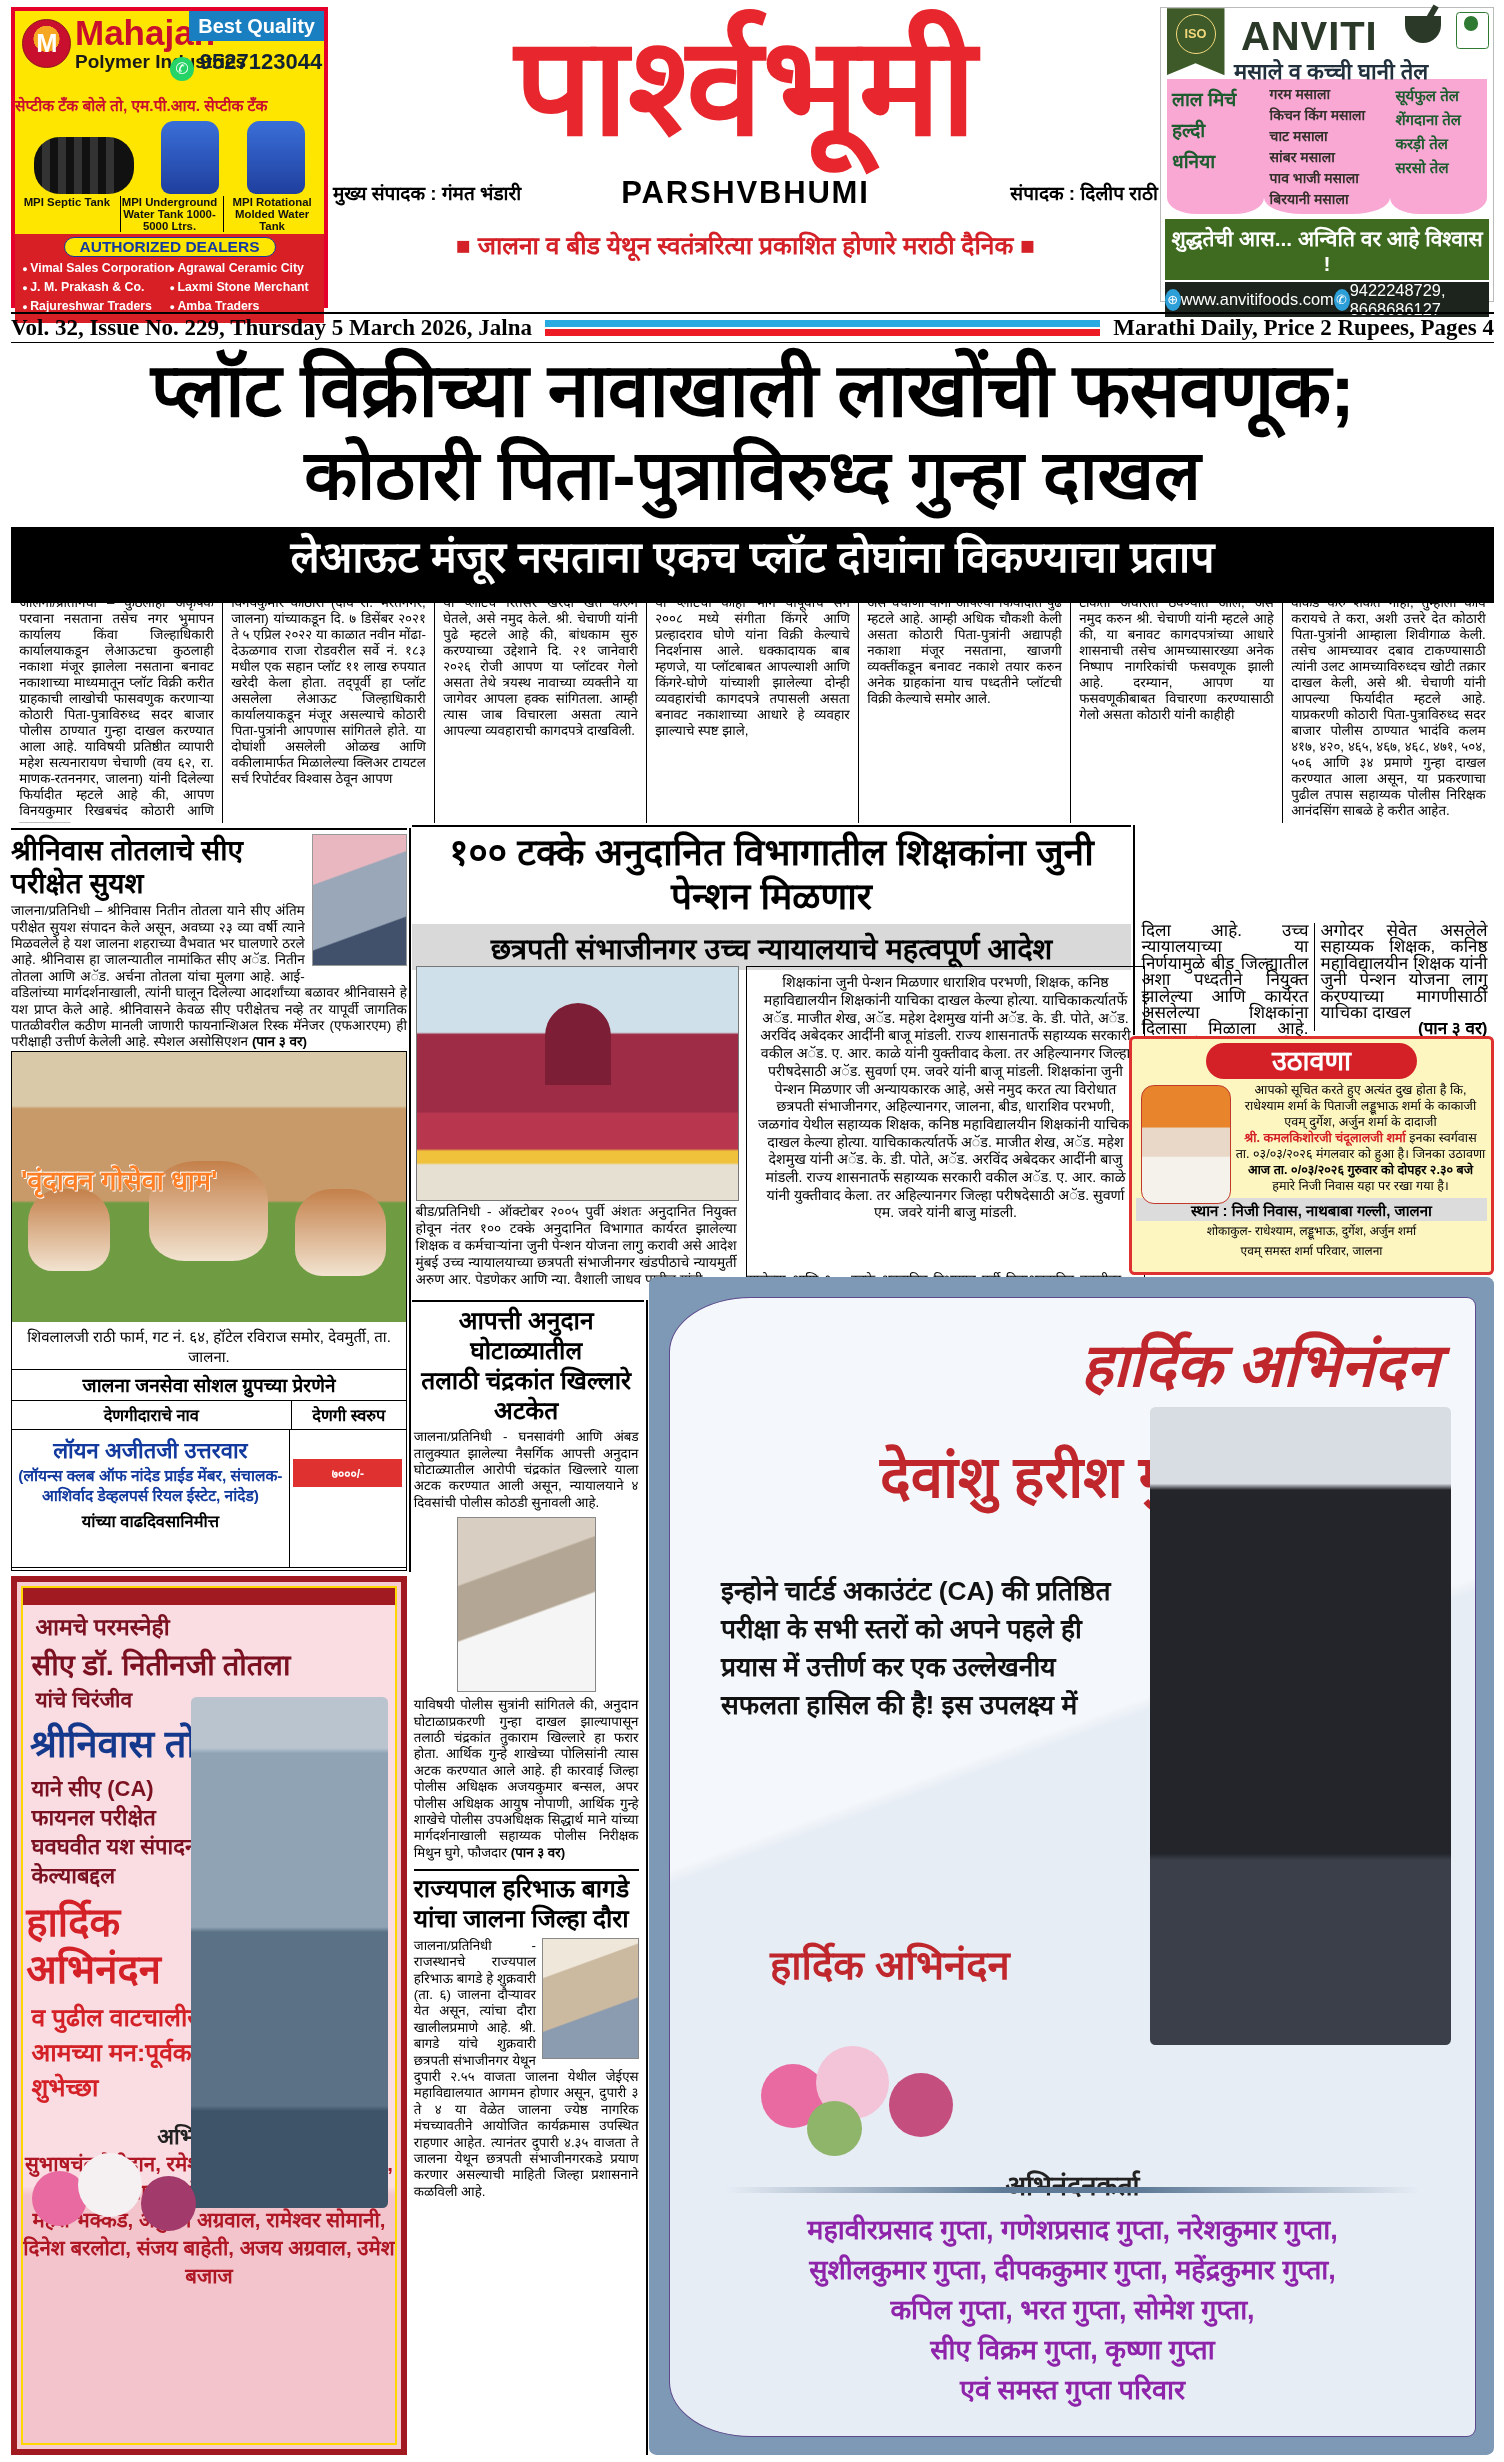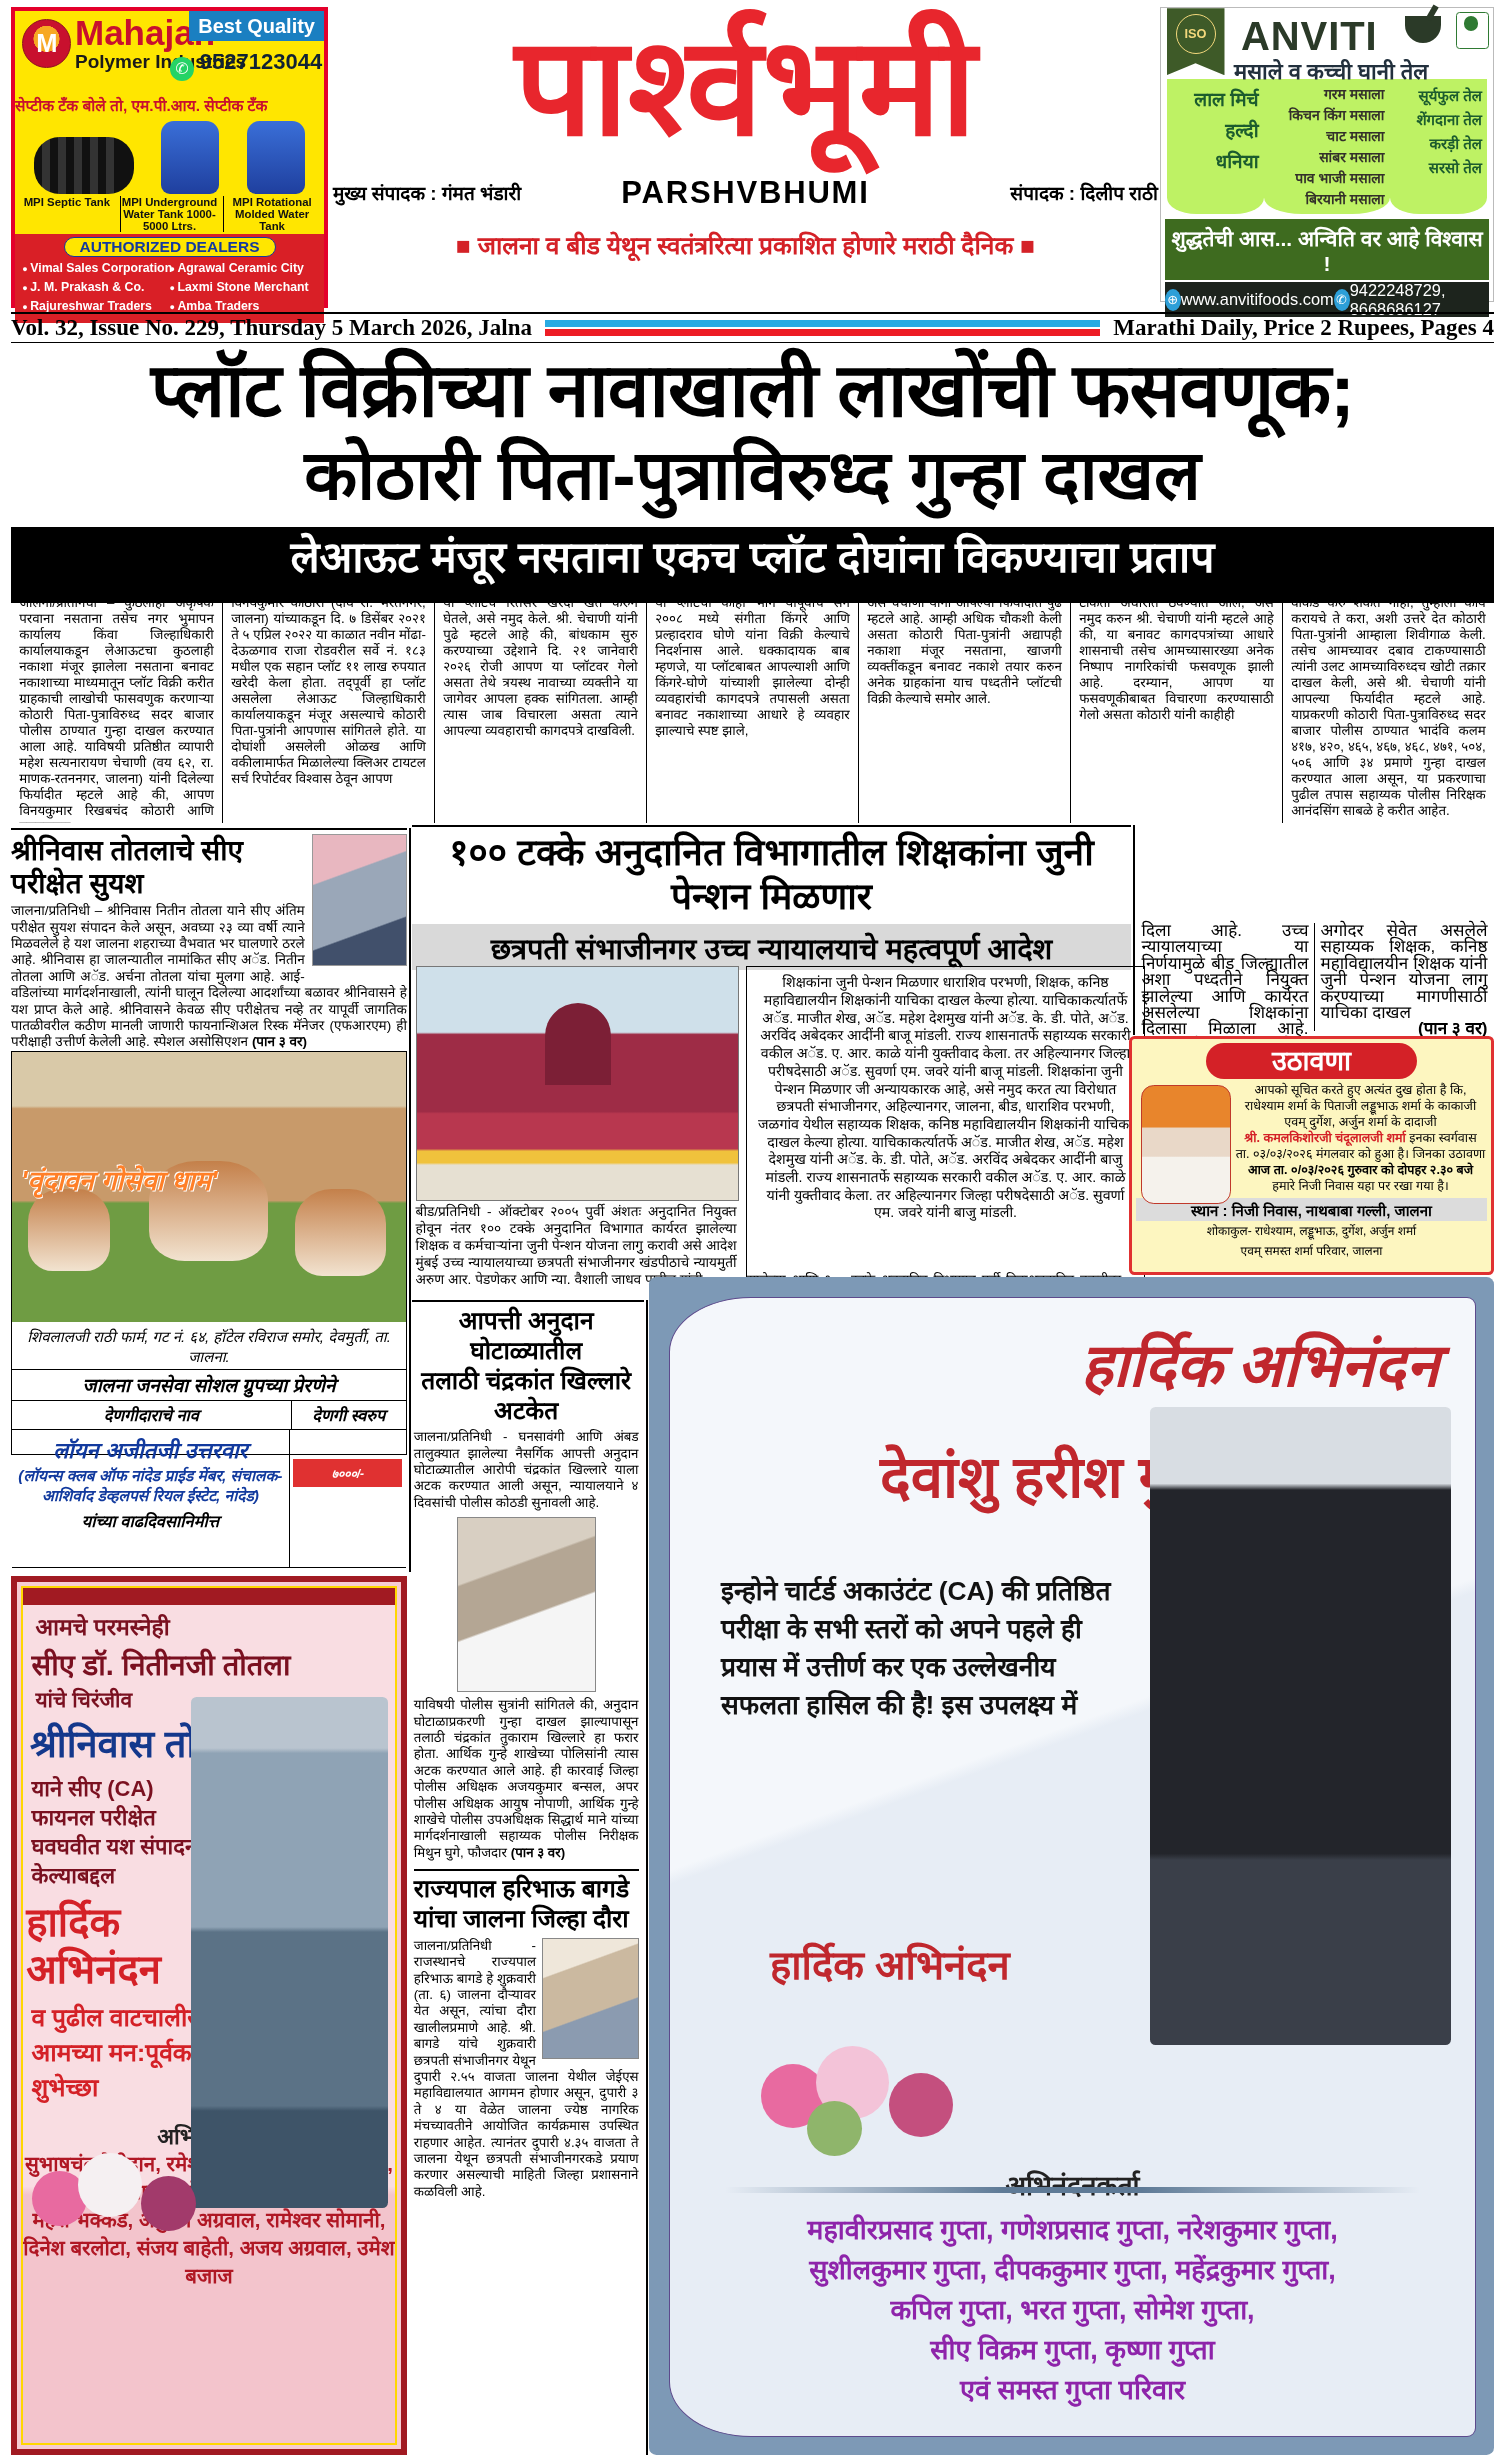--- a/index.html
+++ b/index.html
@@ -52,21 +52,21 @@
   .iso-circ{width:38px;height:38px;margin:5.5px auto 0;border-radius:50%;border:1.8px solid #f3d87c;
             font-size:12.8px;font-weight:bold;line-height:38px;}
   .anv-brand{position:absolute;left:80px;top:5.5px;font-size:40px;font-weight:bold;color:#2b3a28;letter-spacing:0.9px;}
   .mortar-icon{position:absolute;left:244px;top:7.3px;width:36px;height:27px;background:#2b3a28;
                border-radius:0 0 18px 18px;}
   .mortar-icon:after{content:"";position:absolute;left:24px;top:-11px;width:6.4px;height:16.4px;background:#2b3a28;transform:rotate(30deg);}
   .tree-logo{position:absolute;right:3.6px;top:3.6px;width:31px;height:35px;border:1.8px solid #2f7a33;border-radius:3.6px;}
   .tree-logo:after{content:"";position:absolute;left:6.4px;top:3.6px;width:14.6px;height:14.6px;border-radius:50%;background:#2f7a33;}
   .anv-tag{position:absolute;left:73px;top:47px;font-size:22px;font-weight:bold;color:#22303d;}
   .anv-cols{display:flex;justify-content:space-between;padding:3.6px 5.5px;height:135px;}
-  .anv-panel{background:#bef264;border-radius:0 0 30% 30%/0 0 16.4px 16.4px;padding:5.5px 5.5px;text-align:right;}
+  .anv-panel{background:#f9a8d4;border-radius:0 0 30% 30%/0 0 16.4px 16.4px;padding:5.5px 5.5px;text-align:left;}
   .anv-p1{width:95px;font-size:19px;font-weight:bold;color:#1c5c2e;line-height:31px;}
   .anv-p2{width:126px;font-size:14px;font-weight:bold;color:#33302a;line-height:21px;}
   .anv-p3{width:95px;font-size:15px;font-weight:bold;color:#1c5c2e;line-height:24px;}
   .anv-slogan{background:#3e6b1f;color:#fff;font-size:21px;font-weight:bold;text-align:center;
               padding:4.6px 1.8px;margin:1.8px 3.6px;}
   .anv-foot{background:#1d241d;color:#fff;display:flex;align-items:center;justify-content:space-around;
             height:35px;margin:0 3.6px;font-size:16.4px;}
   .blue-circ{display:inline-block;width:22px;height:22px;border-radius:50%;background:#2d9fd8;color:#fff;
              font-size:12.8px;line-height:22px;text-align:center;}
 
@@ -88,21 +88,21 @@
   .bcol+.bcol{border-left:0.9px solid #000;}
 
   
   .totla{left:11px;top:828px;width:396px;height:219px;border-top:2.7px solid #000;padding-top:3.6px;}
   .totla-photo{float:right;width:93px;height:130px;margin:0 0 3.6px 7.3px;border:0.9px solid #999;
                background:linear-gradient(160deg,#e8b7c0 0 30%,#9aa7b8 31% 70%,#41506b 71%);}
   .totla-hl{font-size:28px;font-weight:900;line-height:33px;}
   .totla-body{font-size:13.5px;line-height:16.4px;text-align:justify;margin-top:3.6px;}
 
   
-  .gosewa{left:11px;top:1051px;width:396px;height:404px;border:1.8px solid #000;font-style:italic;}
+  .gosewa{left:11px;top:1051px;width:396px;height:520px;border:1.8px solid #000;}
   .gos-img{position:relative;height:270px;background:linear-gradient(180deg,#d9c9a8 0 20%,#c89a6a 21% 55%,#6f9c43 56%);}
   .gos-title{position:absolute;left:9px;top:109px;font-size:27px;font-weight:900;color:#ff7f27;
              text-shadow:0.9px 0.9px 0 #fff,-0.9px -0.9px 0 #fff;}
   .cow{position:absolute;border-radius:40% 40% 30% 30%;background:linear-gradient(180deg,#c4804a,#f2e3d0);}
   .gos-cap{font-size:15px;text-align:center;padding:3.6px 1.8px;border-bottom:1.8px solid #000;}
   .gos-sub{font-size:19px;font-weight:bold;text-align:center;border-bottom:1.8px solid #000;padding:1.8px;}
   .gos-tbl{display:flex;border-bottom:1.8px solid #000;}
   .gos-name-h{flex:1;text-align:center;font-size:16.4px;font-weight:bold;border-right:1.8px solid #000;padding:2.7px;}
   .gos-type-h{width:109px;text-align:center;font-size:16.4px;font-weight:bold;padding:2.7px;}
   .gos-row{display:flex;min-height:137px;}

